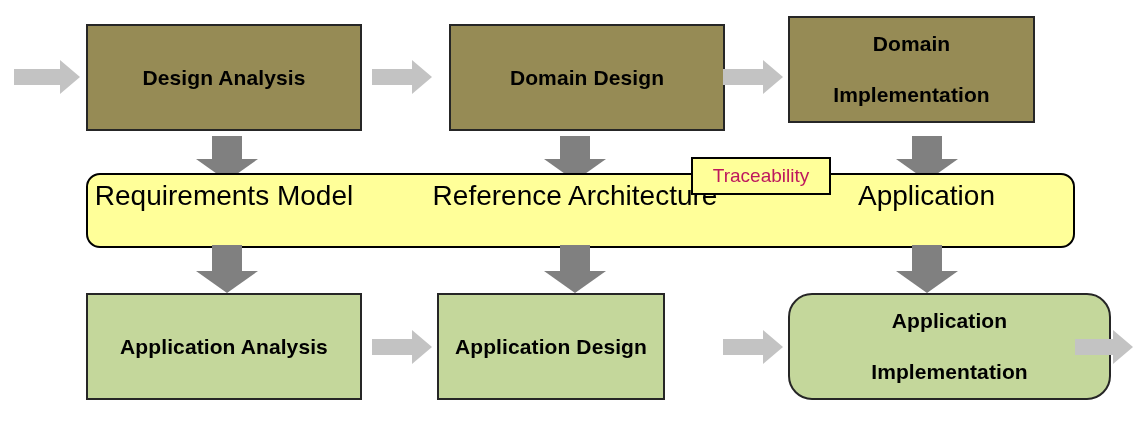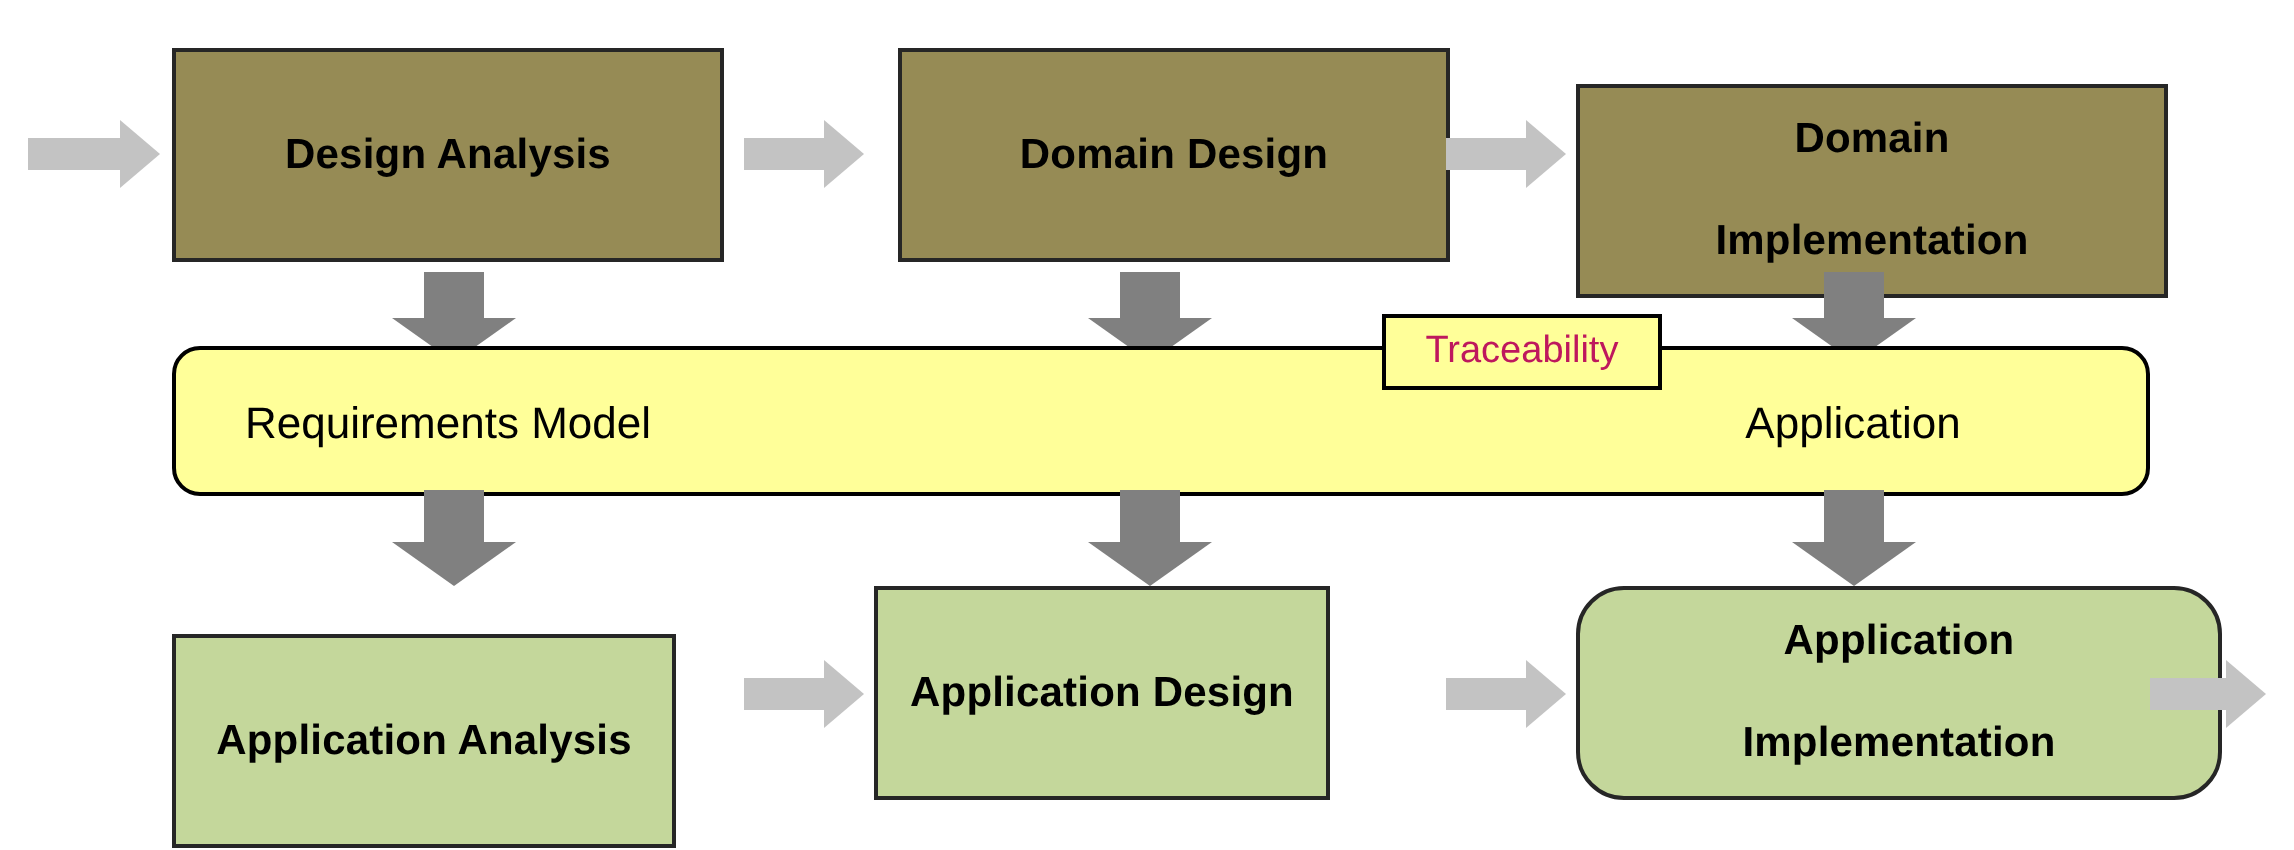--- a/index.html
+++ b/index.html
@@ -39,26 +39,26 @@
     position:absolute;
     left:86px; top:173px;
     width:989px; height:75px;
     box-sizing:border-box;
     background:#ffff99;
     border:2px solid #000000;
     border-radius:14px;
   }
   .artifact-label{
     position:absolute;
-    top:174px;
+    top:158px;
     height:75px;
     display:flex;
     align-items:center;
     justify-content:center;
-    font-size:22px;
+    font-size:28px;
     color:#000000;
     white-space:nowrap;
   }
 
   
   #traceability-tag{
     position:absolute;
     left:691px; top:157px;
     width:140px; height:38px;
     box-sizing:border-box;
@@ -128,21 +128,21 @@
 
   <div class="pbox domain" style="left:437px; top:24px; width:276px; height:107px;margin-left:12px;">
     <span>Domain Design</span>
   </div>
 
   <div class="harrow" style="left:723px; top:60px; width:60px; height:34px;">
     <div class="shaft" style="width:40px;"></div>
     <div class="head" style="left:40px;"></div>
   </div>
 
-  <div class="pbox domain" style="left:788px; top:42px; width:296px; height:107px;">
+  <div class="pbox domain" style="left:788px; top:16px; width:247px; height:107px;">
     <span>
       <span>Domain</span><br>
       <span>Implementation</span>
     </span>
   </div>
 
   <div class="varrow" style="left:196px; top:136px; height:45px;">
     <div class="shaft" style="height:23px;"></div>
     <div class="head" style="top:23px;"></div>
   </div>
@@ -153,20 +153,23 @@
   <div class="varrow" style="left:896px; top:136px; height:45px;">
     <div class="shaft" style="height:23px;"></div>
     <div class="head" style="top:23px;"></div>
   </div>
 
   <div id="artifact-band"></div>
 
   <div class="artifact-label" style="left:86px; width:276px;">
     <span>Requirements Model</span>
   </div>
+  <div class="artifact-label" style="left:437px; width:276px;">
+    <span>Reference Architecture</span>
+  </div>
   <div class="artifact-label" style="left:788px; width:277px;">
     <span>Application</span>
   </div>
 
   <div id="traceability-tag">
     <span>Traceability</span>
   </div>
 
   <div class="varrow" style="left:196px; top:245px; height:48px;">
     <div class="shaft" style="height:26px;"></div>
@@ -174,21 +177,21 @@
   </div>
   <div class="varrow" style="left:544px; top:245px; height:48px;">
     <div class="shaft" style="height:26px;"></div>
     <div class="head" style="top:26px;"></div>
   </div>
   <div class="varrow" style="left:896px; top:245px; height:48px;">
     <div class="shaft" style="height:26px;"></div>
     <div class="head" style="top:26px;"></div>
   </div>
 
-  <div class="pbox app" style="left:86px; top:293px; width:252px; height:107px;margin-top:24px;">
+  <div class="pbox app" style="left:86px; top:293px; width:276px; height:107px;">
     <span>Application Analysis</span>
   </div>
 
   <div class="harrow" style="left:372px; top:330px; width:60px; height:34px;">
     <div class="shaft" style="width:40px;"></div>
     <div class="head" style="left:40px;"></div>
   </div>
 
   <div class="pbox app" style="left:437px; top:293px; width:228px; height:107px;">
     <span>Application Design</span>

